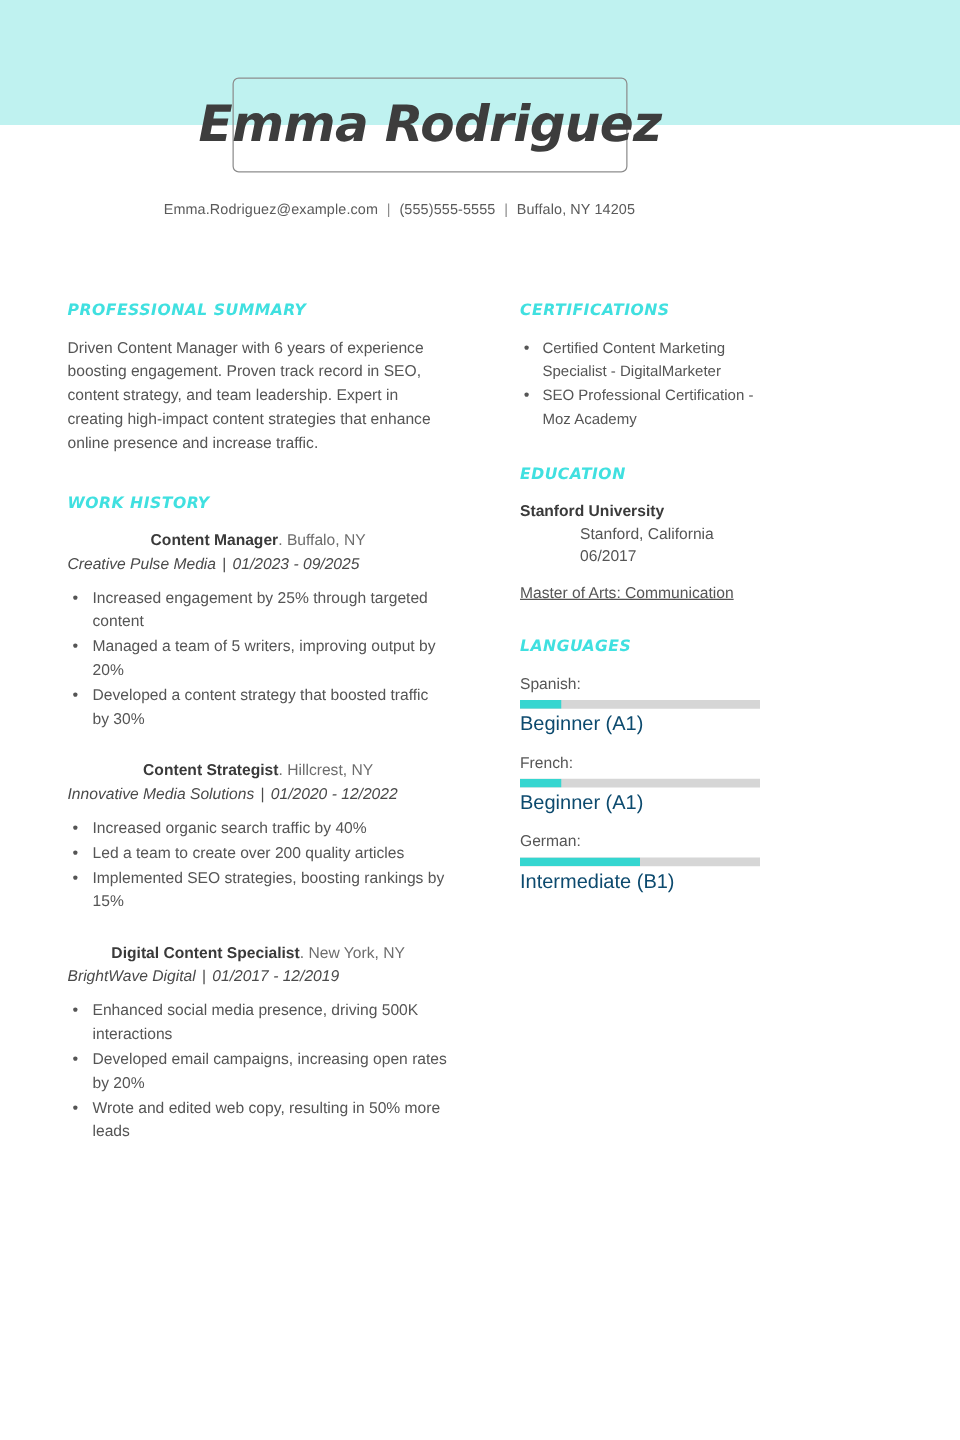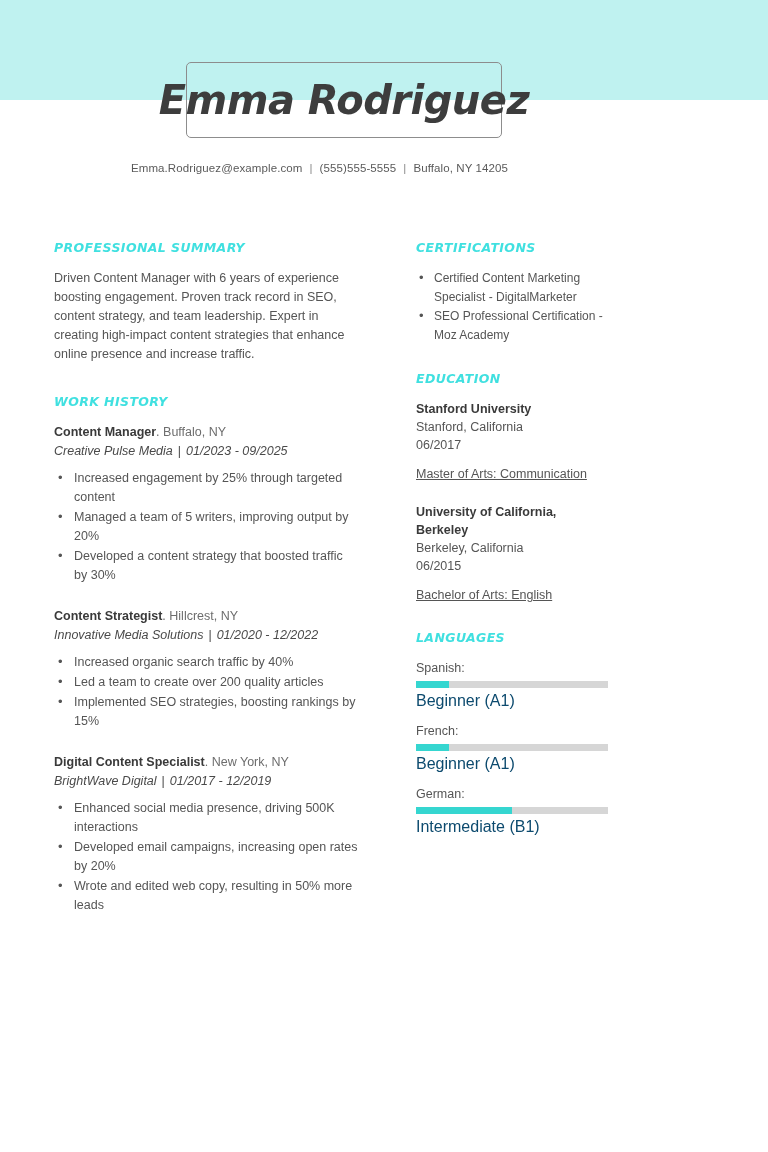--- a/index.html
+++ b/index.html
@@ -100,20 +100,21 @@
     margin: 0;
   }
 
   
   .job { margin-bottom: 22px; }
   .job:last-child { margin-bottom: 0; }
   .job-title-line {
     font-size: 12.5px;
     line-height: 18px;
     margin-bottom: 1px;
+    text-align: center;
   }
   .job-title {
     font-weight: bold;
     color: #3a3a3a;
   }
   .job-location {
     color: #6d6d6d;
   }
   .job-meta {
     font-size: 12.5px;
@@ -180,20 +181,21 @@
   .edu-school {
     font-size: 12.5px;
     font-weight: bold;
     color: #3a3a3a;
     line-height: 18px;
   }
   .edu-line {
     font-size: 12.5px;
     color: #555555;
     line-height: 18px;
+    margin-left: 48px;
   }
   .edu-degree {
     font-size: 12.5px;
     color: #555555;
     line-height: 18px;
     margin-top: 11px;
     text-decoration: underline;
   }
 
   
@@ -312,26 +314,20 @@
     <div class="section tight">
       <div class="section-title">EDUCATION</div>
 
       <div class="edu-entry">
         <div class="edu-school">Stanford University</div>
         <div class="edu-line">Stanford, California</div>
         <div class="edu-line">06/2017</div>
         <div class="edu-degree">Master of Arts: Communication</div>
       </div>
 
-      <div class="edu-entry">
-        <div class="edu-school">University of California, Berkeley</div>
-        <div class="edu-line">Berkeley, California</div>
-        <div class="edu-line">06/2015</div>
-        <div class="edu-degree">Bachelor of Arts: English</div>
-      </div>
     </div>
 
     <div class="section">
       <div class="section-title">LANGUAGES</div>
 
       <div class="lang-block">
         <div class="lang-name">Spanish:</div>
         <div class="lang-track">
           <div class="lang-fill" style="width: 17%;"></div>
         </div>

